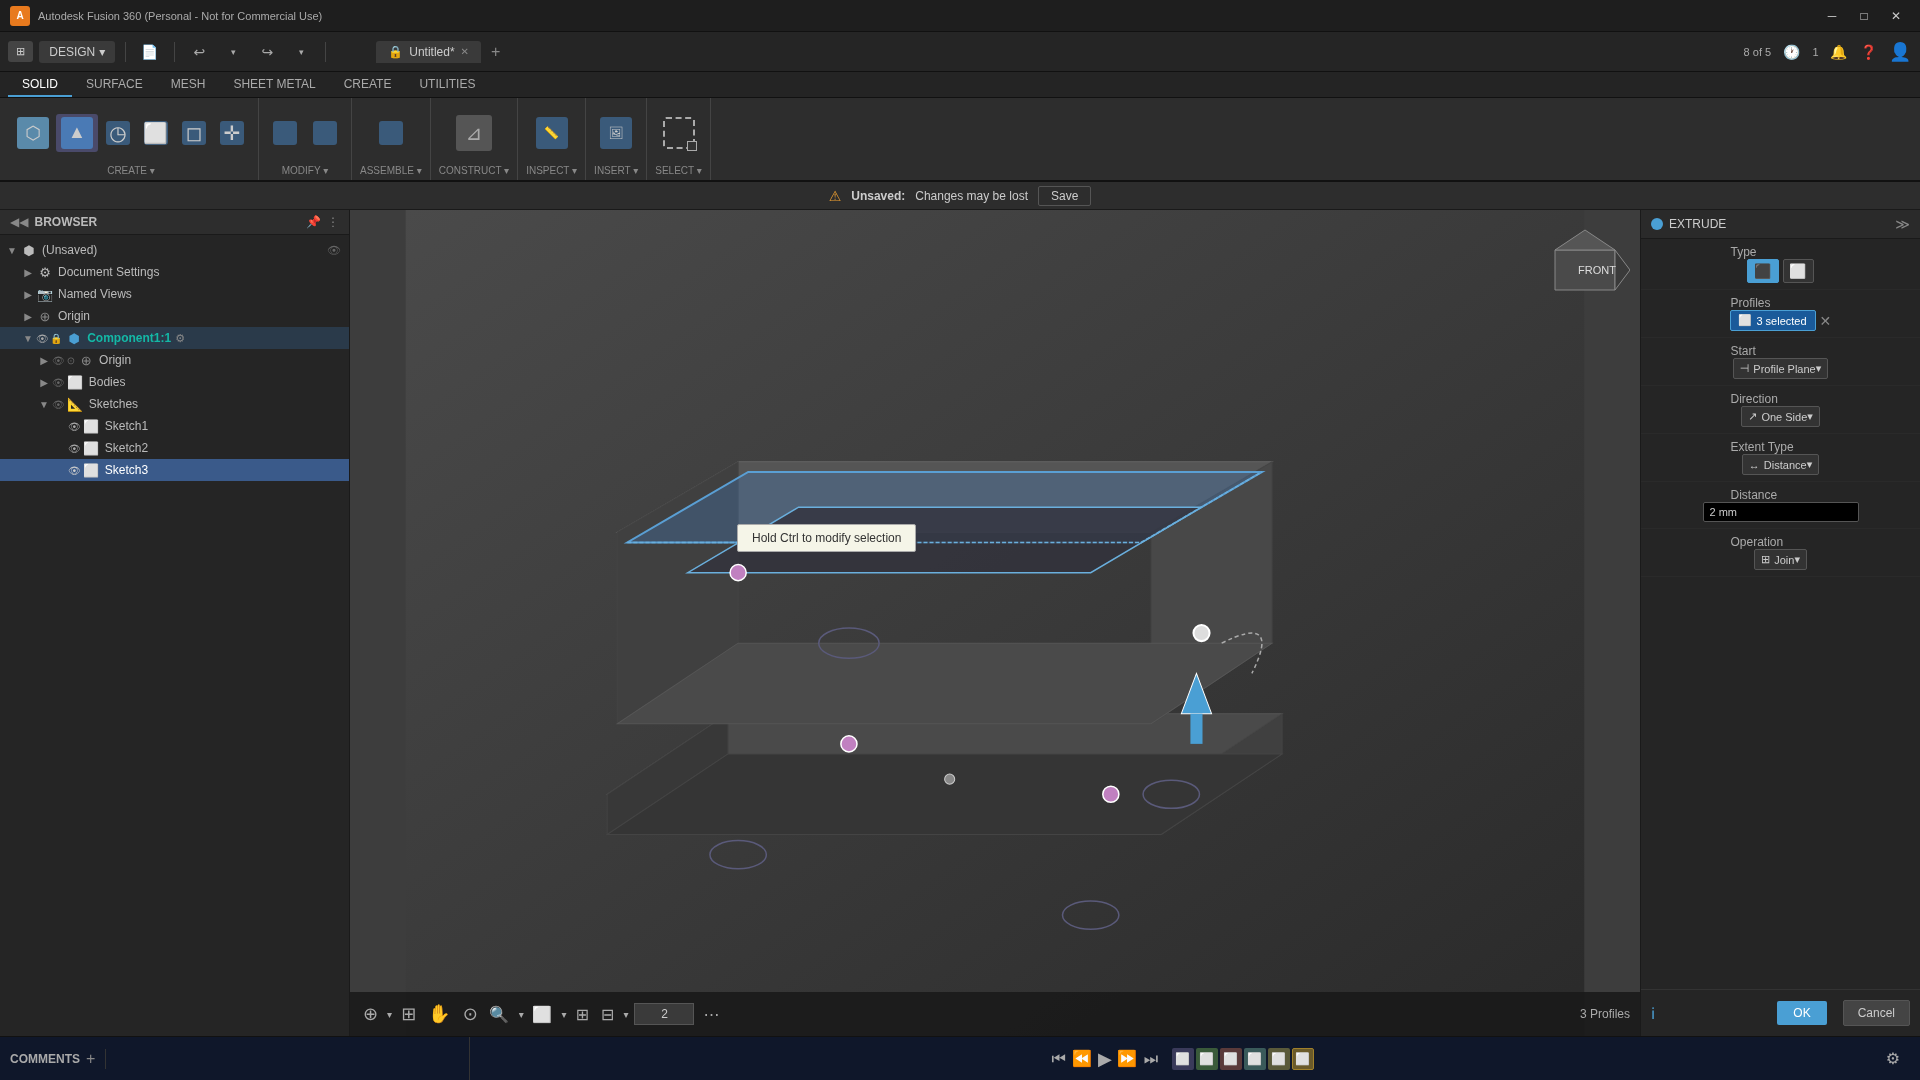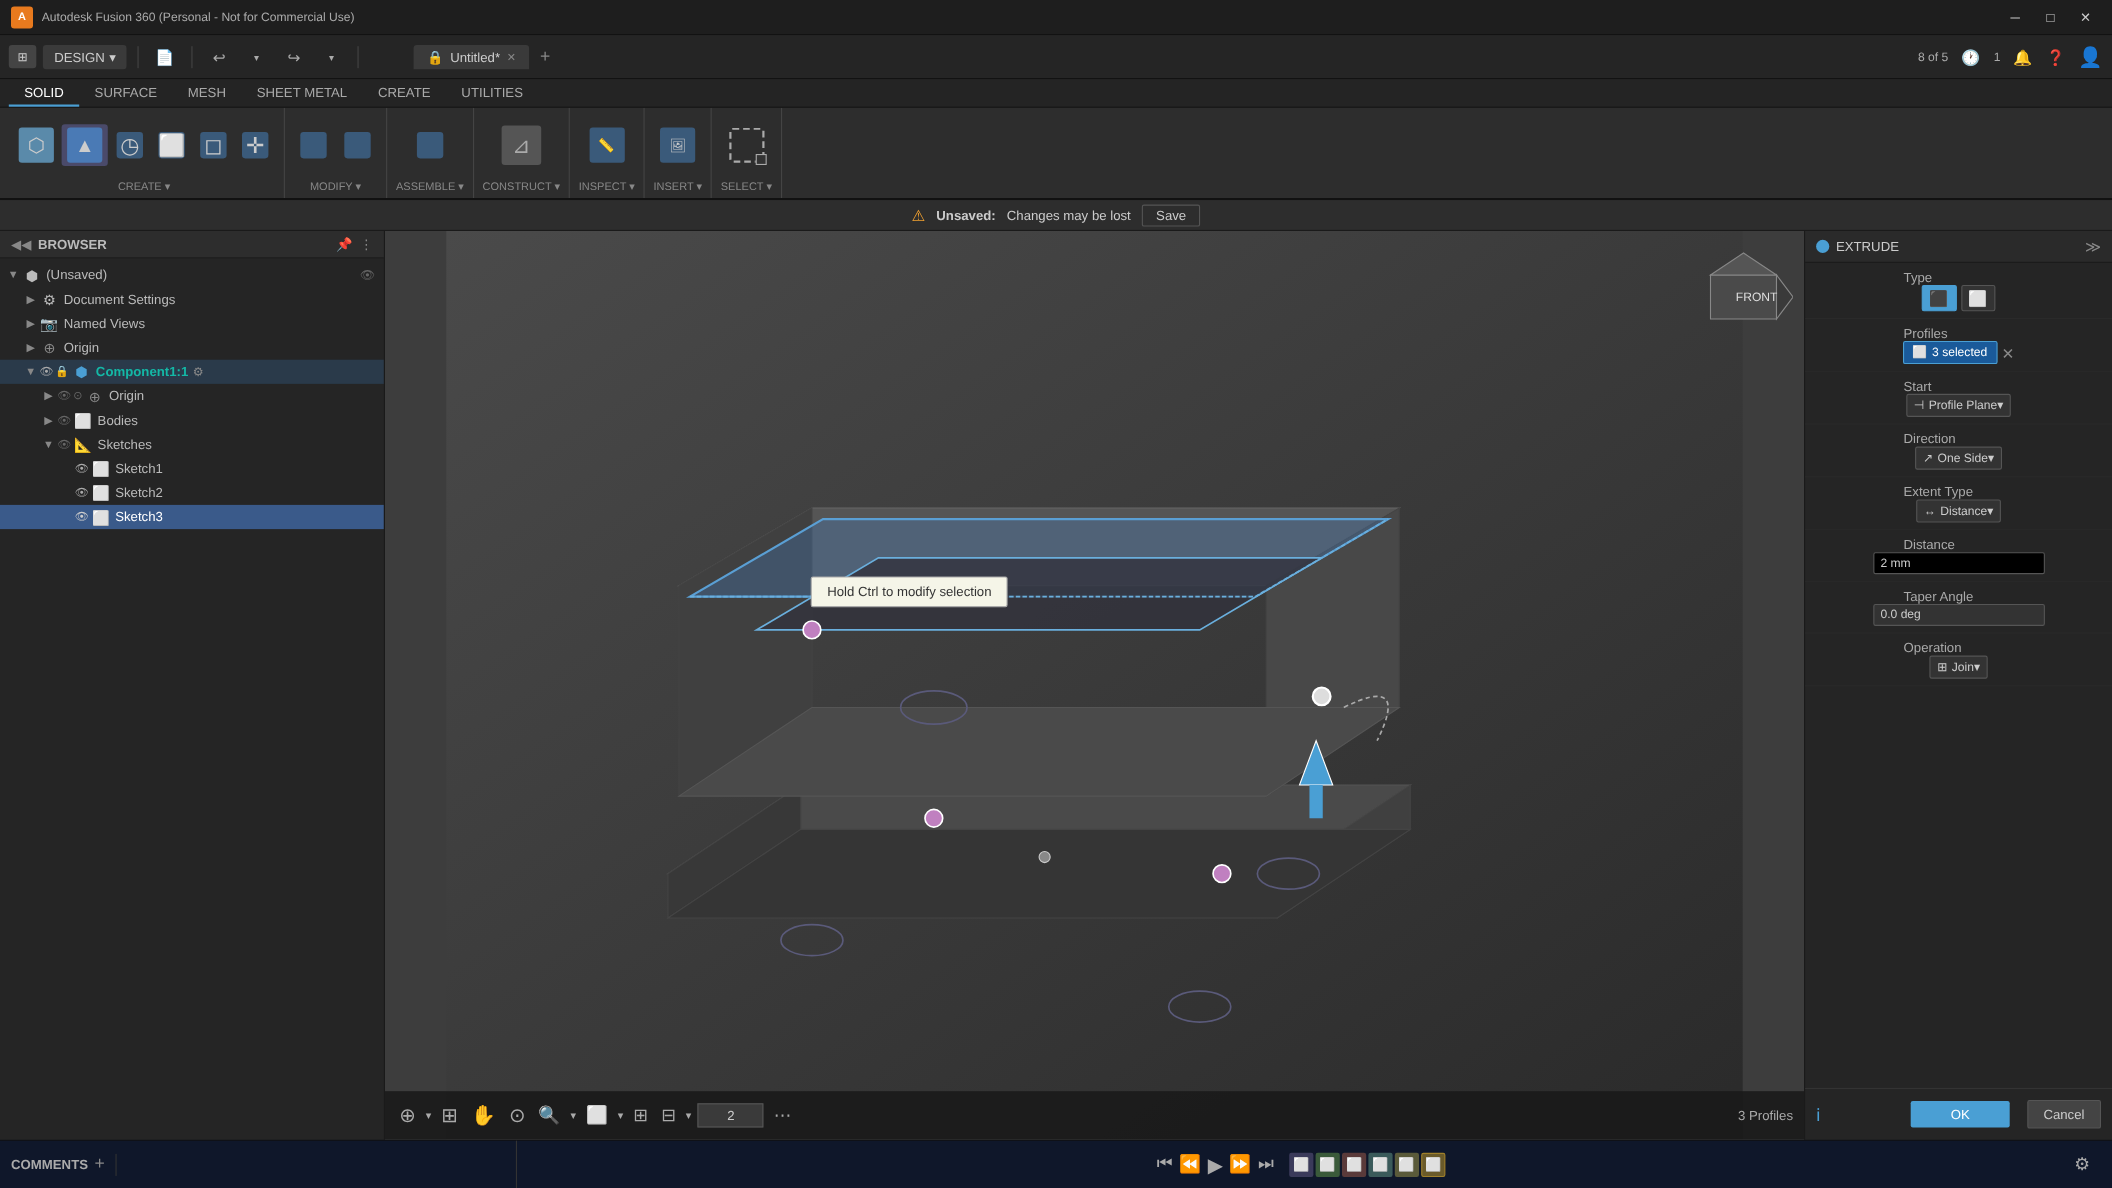--- a/index.html
+++ b/index.html
@@ -65,21 +65,21 @@
     .prop-label { color: #aaa; font-size: 12px; width: 100px; flex-shrink: 0; }
     .prop-value { flex: 1; display: flex; align-items: center; }
     .prop-select { background: #333; border: 1px solid #555; color: #ccc; padding: 3px 6px; font-size: 11px; width: 100%; cursor: pointer; display: flex; align-items: center; justify-content: space-between; border-radius: 2px; }
     .prop-select-blue { background: #1a5a9a; border: 1px solid #4a9fd4; color: white; padding: 3px 8px; font-size: 11px; border-radius: 2px; display: flex; align-items: center; gap: 4px; }
     .prop-input { background: #333; border: 1px solid #555; color: #ccc; padding: 3px 6px; font-size: 11px; width: 100%; border-radius: 2px; }
     .prop-clear-btn { background: transparent; border: none; color: #888; cursor: pointer; font-size: 14px; margin-left: 4px; }
     .type-icons { display: flex; gap: 4px; }
     .type-icon-btn { background: #333; border: 1px solid #555; color: #ccc; padding: 3px 6px; cursor: pointer; border-radius: 2px; font-size: 14px; }
     .type-icon-btn.active { background: #4a9fd4; border-color: #4a9fd4; }
     .prop-actions { display: flex; justify-content: flex-end; gap: 8px; padding: 10px; margin-top: auto; }
-    .btn-ok { background: #4a9fd4; border: none; color: white; padding: 5px 36px; cursor: pointer; border-radius: 2px; font-size: 12px; }
+    .btn-ok { background: #4a9fd4; border: none; color: white; padding: 5px 16px; cursor: pointer; border-radius: 2px; font-size: 12px; }
     .btn-cancel { background: #444; border: 1px solid #555; color: #ccc; padding: 5px 14px; cursor: pointer; border-radius: 2px; font-size: 12px; }
     .info-btn { background: transparent; border: none; color: #4a9fd4; cursor: pointer; font-size: 16px; }
 
     
     #bottom { height: 44px; background: #1e1e1e; border-top: 1px solid #111; display: flex; align-items: center; }
     #comments-panel { width: 470px; border-right: 1px solid #333; height: 100%; display: flex; align-items: center; padding: 0 10px; gap: 6px; font-size: 12px; color: #aaa; }
     #playback { flex: 1; display: flex; align-items: center; justify-content: center; gap: 8px; }
     .play-btn { background: transparent; border: none; color: #aaa; cursor: pointer; font-size: 16px; }
     .timeline-icons { display: flex; align-items: center; gap: 4px; margin-left: 10px; }
     .timeline-icon { background: transparent; border: none; color: #aaa; cursor: pointer; font-size: 14px; padding: 2px; }
@@ -482,26 +482,20 @@
       </div>
     </div>
 
     <div class="prop-row">
       <span class="prop-label">Distance</span>
       <div class="prop-value">
         <input class="prop-input" value="2 mm" style="background: #000000; border: 1px solid rgb(85, 85, 85); color: rgb(204, 204, 204); padding: 3px 6px; font-size: 11px; width: 100%; border-radius: 2px;">
       </div>
     </div>
 
-    <div class="prop-row">
-      <span class="prop-label">Taper Angle</span>
-      <div class="prop-value">
-        <input class="prop-input" value="0.0 deg" style="background: rgb(51, 51, 51); border: 1px solid rgb(85, 85, 85); color: rgb(204, 204, 204); padding: 3px 6px; font-size: 11px; width: 100%; border-radius: 2px;">
-      </div>
-    </div>
 
     <div class="prop-row">
       <span class="prop-label">Operation</span>
       <div class="prop-value">
         <div class="prop-select">
           <span>⊞</span>
           <span style="margin-left:4px;">Join</span>
           <span>▾</span>
         </div>
       </div>

